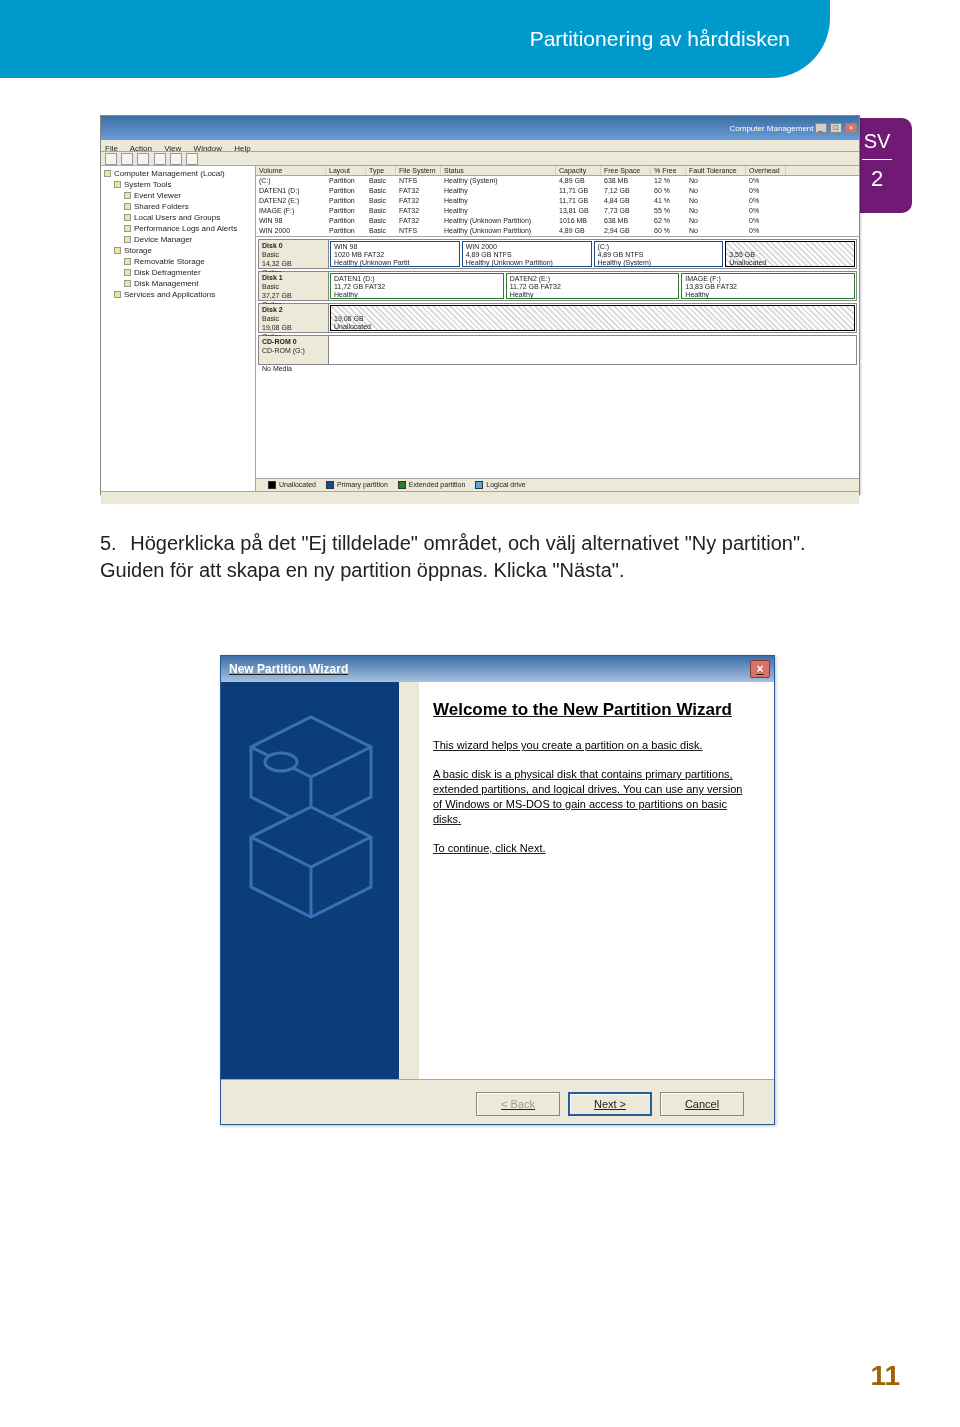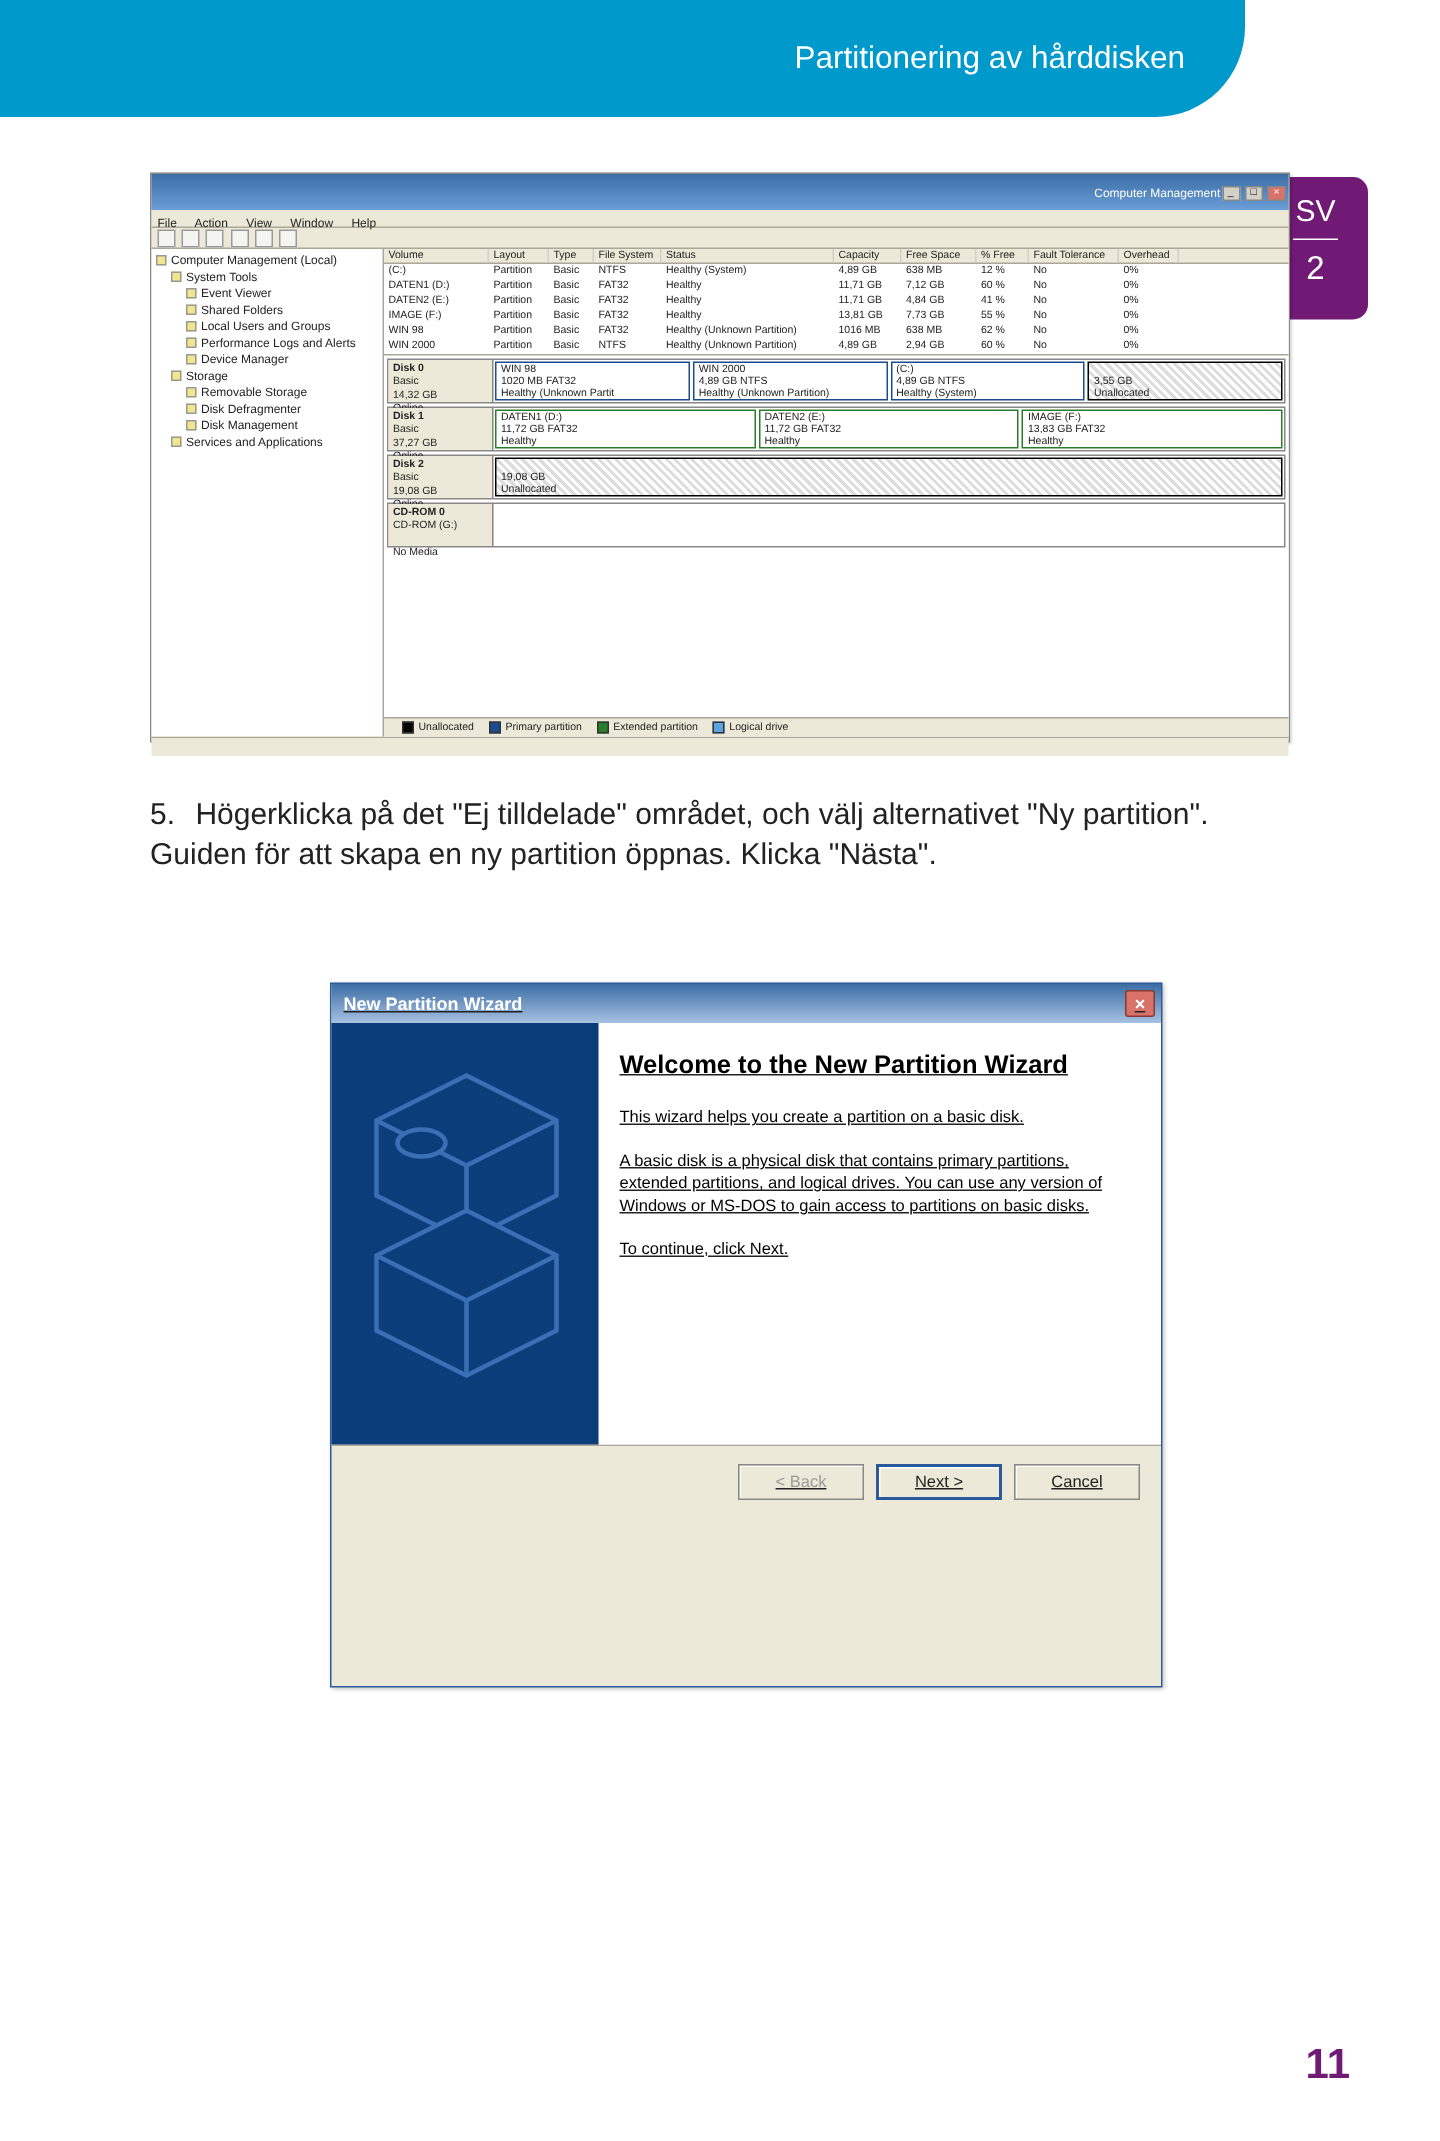--- a/index.html
+++ b/index.html
@@ -143,48 +143,48 @@
     background: linear-gradient(#3b6ea5, #a7c1e0);
     color: #fff; font-weight: bold;
     display: flex; align-items: center; justify-content: space-between;
     padding: 0 4px 0 8px;
   }
   .npw-close {
     width: 20px; height: 18px; background: #d9736a;
     border: 1px solid #8a3a34; color:#fff; text-align:center;
     font-size: 12px; line-height: 16px; border-radius: 2px;
   }
-  .npw-body { display: flex; height: 281px; }
+  .npw-body { display: flex; height: 397px; gap: 20px; }
   .npw-side {
     width: 178px; background: #0b3d7a;
     position: relative; overflow: hidden;
   }
   .npw-side svg { position:absolute; top:25px; left:10px; }
   .npw-main { flex:1; background:#fff; padding: 18px 20px 10px 14px; color:#000; }
   .npw-main h2 { font-size: 17px; font-weight: bold; margin-bottom: 18px; line-height:1.2; }
   .npw-main p { font-size: 11px; margin-bottom: 14px; line-height: 1.35; }
   .npw-footer {
     height: 48px; border-top: 1px solid #aca899;
     display: flex; align-items: center; justify-content: flex-end;
-    padding-right: 14px; gap: 8px;
+    padding-right: 30px; gap: 8px;
   }
   .npw-btn {
     width: 84px; height: 24px; background: #ece9d8;
     border: 1px solid #888; font-size: 11px;
     display: inline-flex; align-items: center; justify-content: center;
     box-shadow: inset 1px 1px 0 #fff;
   }
   .npw-btn.disabled { color: #999; }
   .npw-btn.default { border: 2px solid #2a5a9c; }
 
   
   .page-num {
     position: absolute;
     right: 60px; bottom: 35px;
-    color: #701a75;
+    color: #a16207;
     font-size: 28px; font-weight: 600;
   }
 </style>
 </head>
 <body>
 
 <div class="top-header">
   <span>Partitionering av hårddisken</span>
 </div>
 

